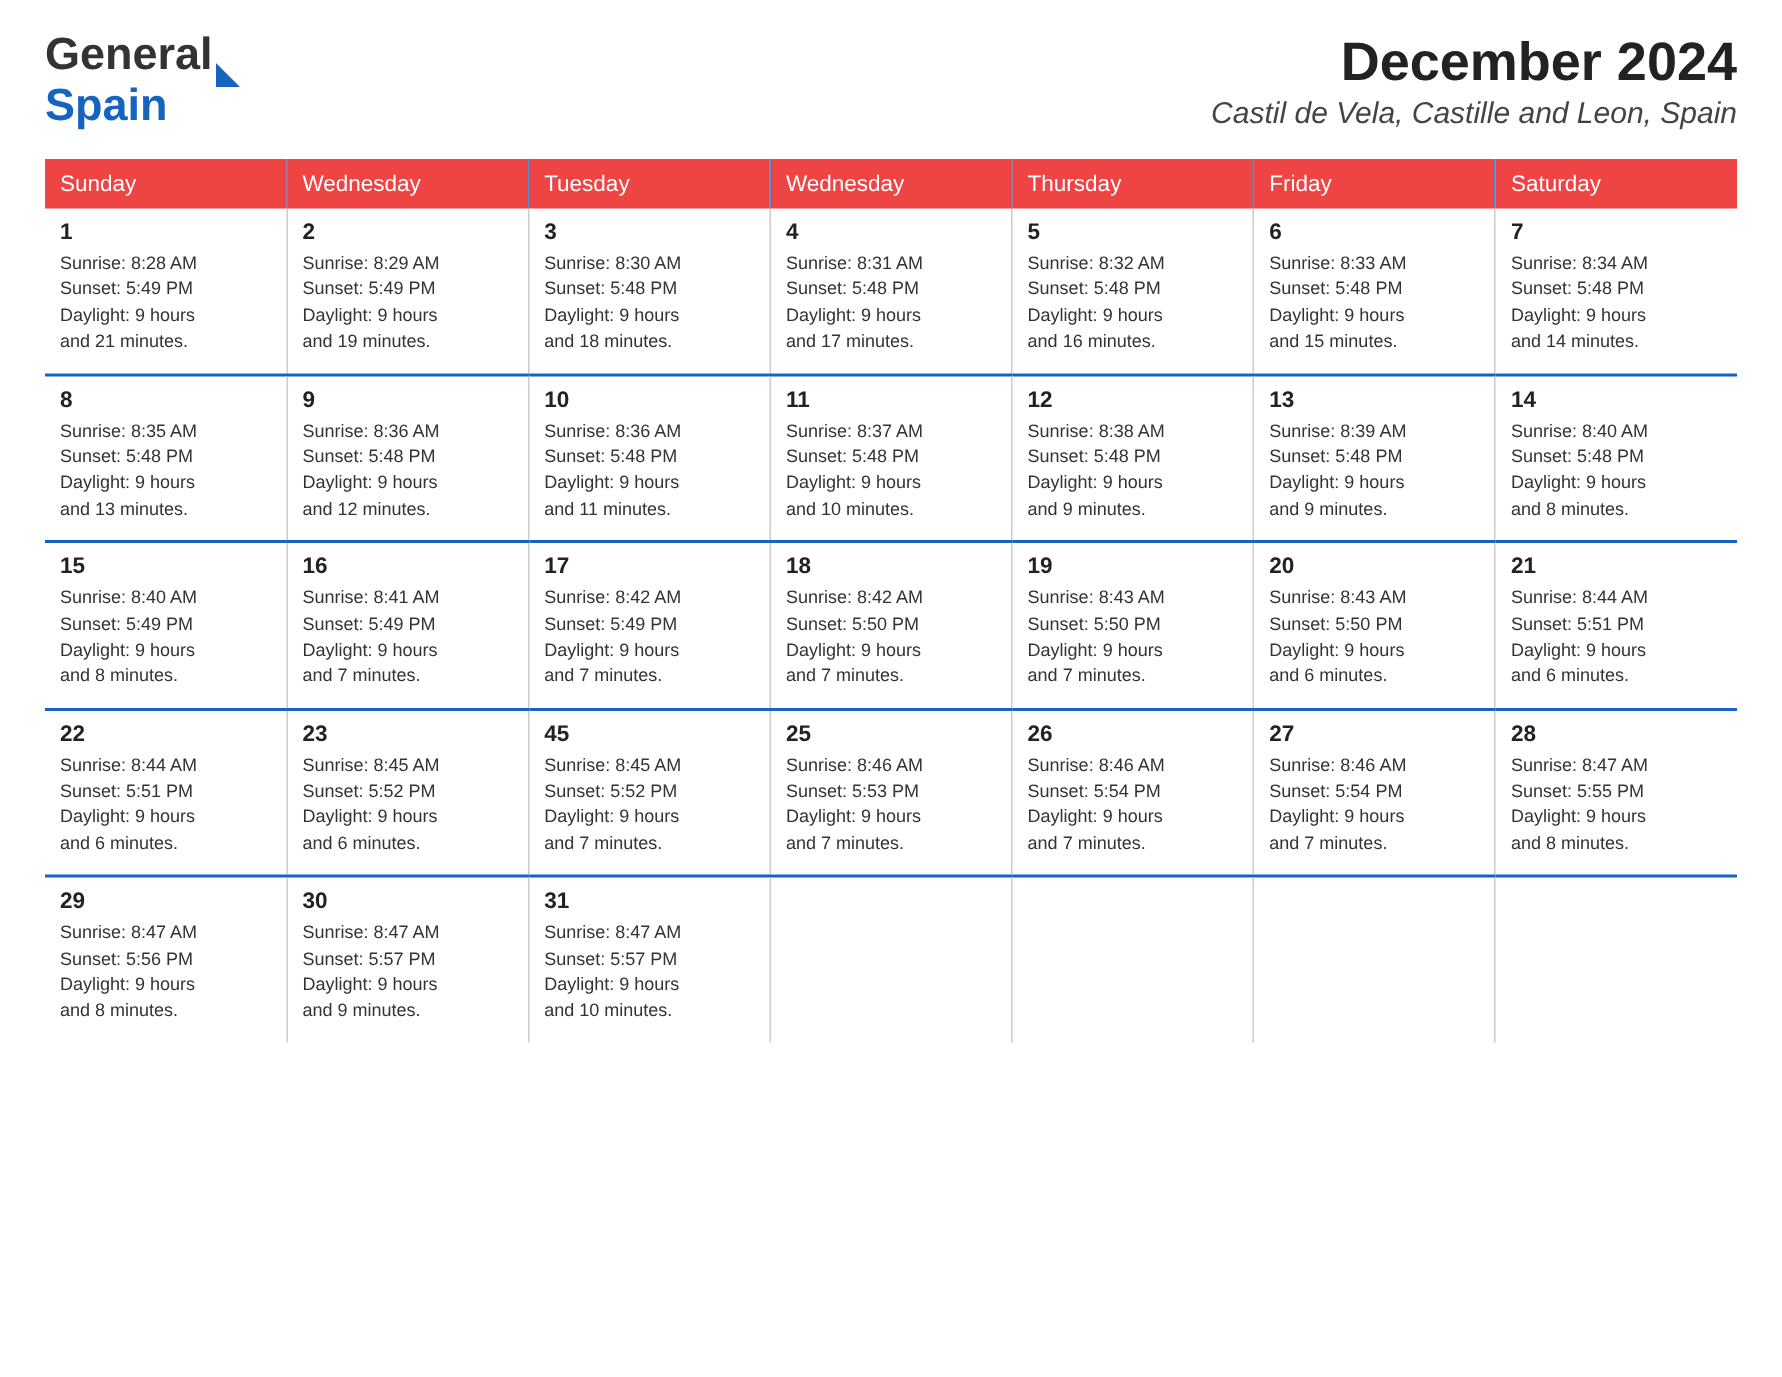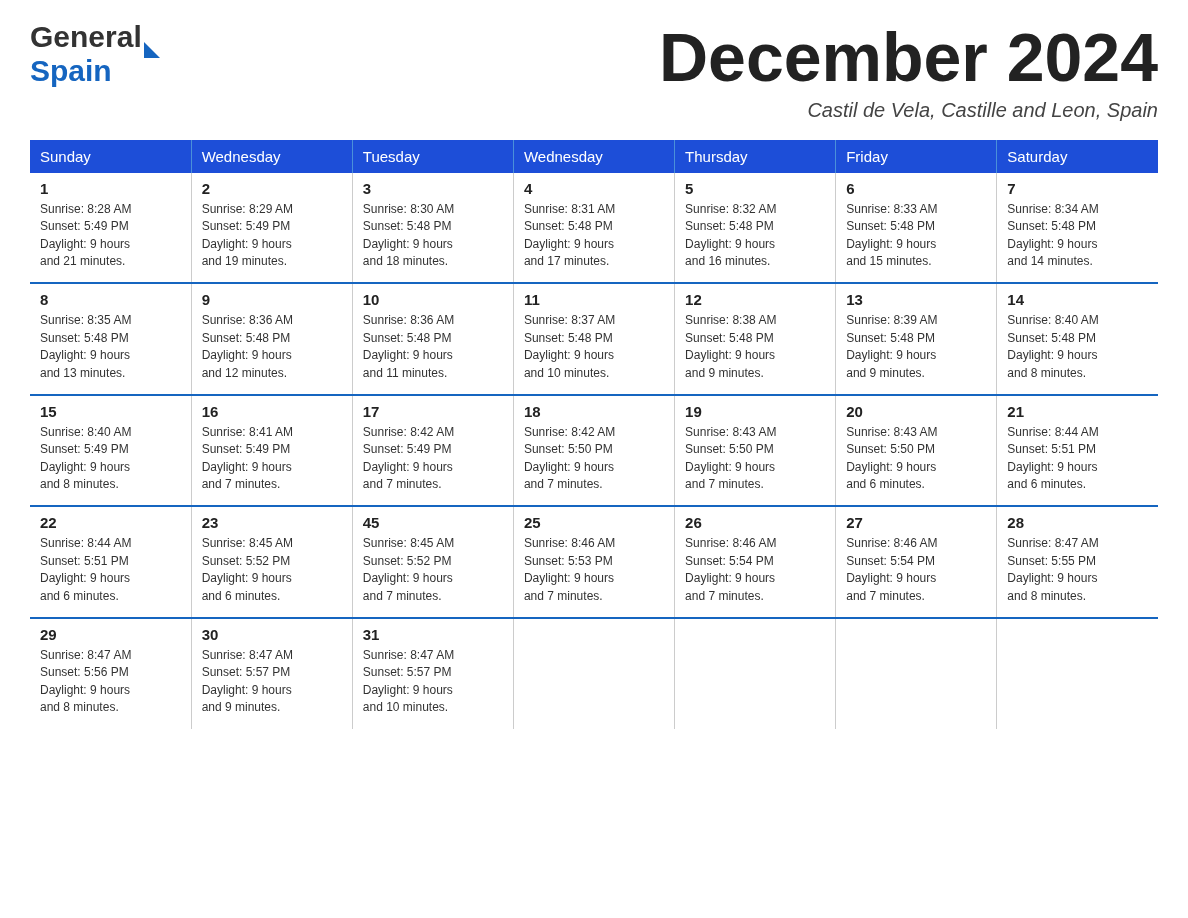--- a/index.html
+++ b/index.html
@@ -7,51 +7,51 @@
       font-family: Arial, sans-serif;
       background: #fff;
       color: #222;
       width: 1188px;
       min-height: 918px;
       padding: 20px 30px;
     }
     .header {
       display: flex;
       justify-content: space-between;
-      align-items: flex-start;
+      align-items: flex-end;
       margin-bottom: 18px;
     }
     .logo {
       display: flex;
       flex-direction: column;
       align-items: flex-start;
     }
     .title-block {
       text-align: right;
     }
     .page-title {
-      font-size: 68px;
+      font-size: 36px;
       font-weight: bold;
       color: #222;
       line-height: 1.1;
       margin-left: 44px;
     }
     .subtitle {
       font-size: 20px;
       color: #444;
       margin-top: 4px;
       font-style: italic;
     }
     table {
       width: 100%;
       border-collapse: collapse;
       font-size: 13.5px;
     }
     thead tr th {
-      background: #1d4ed8;
+      background: #ef4444;
       color: #fff;
       padding: 8px 10px;
       text-align: left;
       font-size: 15px;
       font-weight: normal;
       border-right: 1px solid #4a90d9;
     }
     thead tr th:last-child {
       border-right: none;
     }

